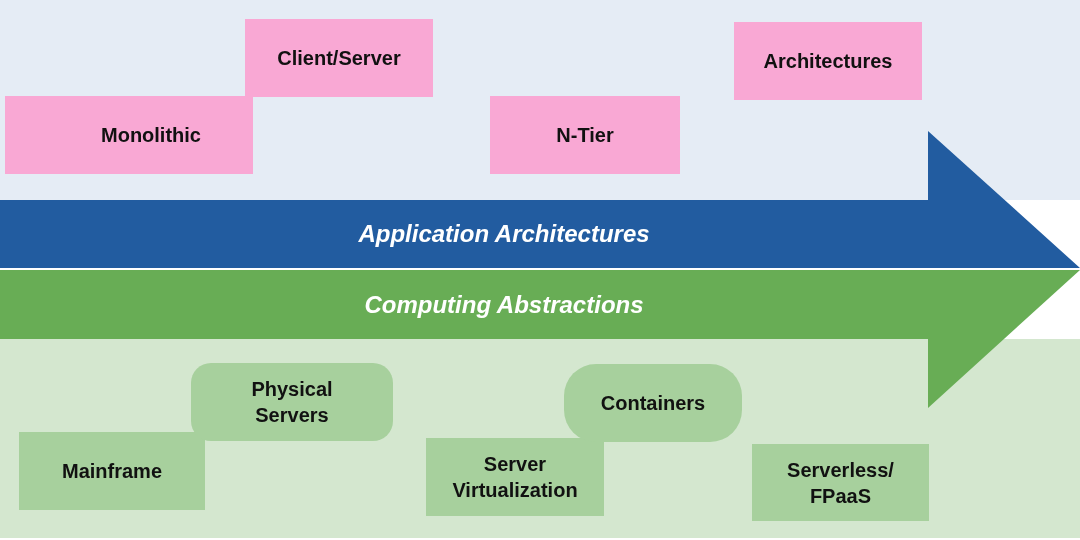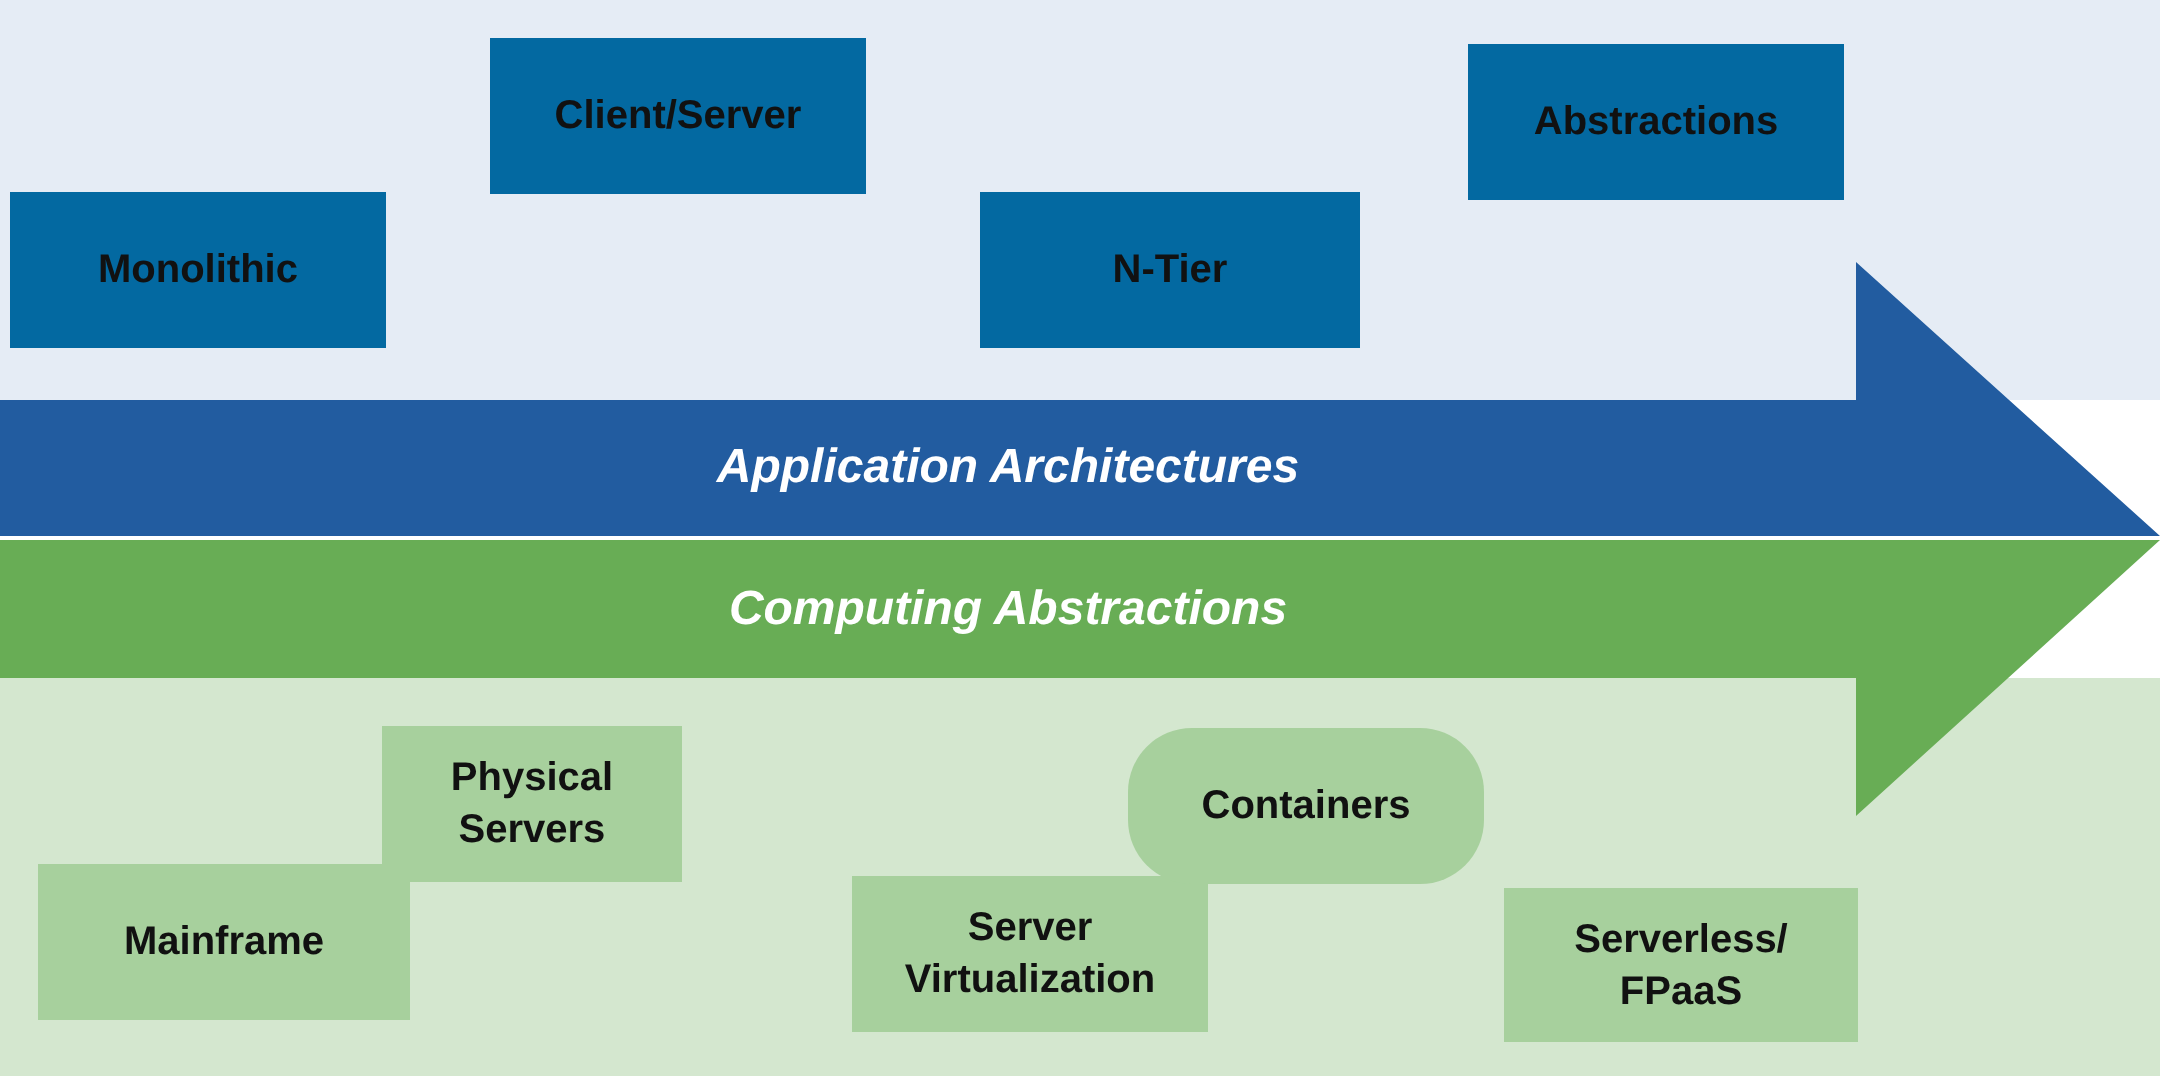--- a/index.html
+++ b/index.html
@@ -2,54 +2,54 @@
 <html><head>
 <meta charset="utf-8">
 <style>
   html, body { margin: 0; padding: 0; }
   body { width: 1080px; height: 540px; position: relative; overflow: hidden; background: #ffffff; font-family: "Liberation Sans", sans-serif; }
   .band-top { position: absolute; left: 0; top: 0; width: 1080px; height: 200px; background: #e5ecf5; }
   .band-bottom { position: absolute; left: 0; top: 339px; width: 1080px; height: 199px; background: #d4e7cf; }
   svg.arrows { position: absolute; left: 0; top: 0; width: 1080px; height: 540px; }
   .band-label { position: absolute; left: 0; width: 1008px; text-align: center; color: #ffffff; font-weight: bold; font-size: 24px; font-style: italic; }
   .box { position: absolute; display: flex; align-items: center; justify-content: center; text-align: center; font-weight: bold; font-size: 20px; color: #111111; line-height: 26px; }
-  .box.arch { background: #0369a1; }
+  .box.arch { background: #f9a8d4; }
   .box.comp { background: #a7d09d; }
 </style>
 </head>
 <body>
 
 <div class="band-top"></div>
 <div class="band-bottom"></div>
 
 <svg class="arrows" viewBox="0 0 1080 540">
   <polygon points="0,200 928,200 928,131 1080,268 0,268" fill="#225ca0"></polygon>
   <polygon points="0,270 1080,270 928,408 928,339 0,339" fill="#68ad55"></polygon>
 </svg>
 
 <div class="band-label" style="top:220px;">Application Architectures</div>
 <div class="band-label" style="top:291px;">Computing Abstractions</div>
 
-<div class="box arch" style="left:5px;top:96px;width:188px;height:78px;">
+<div class="box arch" style="left:5px;top:96px;width:204px;height:78px;padding-left:44px;">
   <span>Monolithic</span>
 </div>
 <div class="box arch" style="left:245px;top:19px;width:188px;height:78px;">
   <span>Client/Server</span>
 </div>
 <div class="box arch" style="left:490px;top:96px;width:190px;height:78px;">
   <span>N-Tier</span>
 </div>
 <div class="box arch" style="left:734px;top:22px;width:188px;height:78px;">
-  <span>Abstractions</span>
+  <span>Architectures</span>
 </div>
 
 <div class="box comp" style="left:19px;top:432px;width:186px;height:78px;">
   <span>Mainframe</span>
 </div>
-<div class="box comp" style="left:191px;top:363px;width:150px;height:78px;white-space:pre-line;">
+<div class="box comp" style="left:191px;top:363px;width:202px;height:78px;white-space:pre-line;border-radius:20px;">
   <span>Physical
 Servers</span>
 </div>
 <div class="box comp" style="left:378px;top:438px;width:178px;height:78px;white-space:pre-line;margin-left:48px;">
   <span>Server
 Virtualization</span>
 </div>
 <div class="box comp" style="left:564px;top:364px;width:178px;height:78px;border-radius:32px;">
   <span>Containers</span>
 </div>

